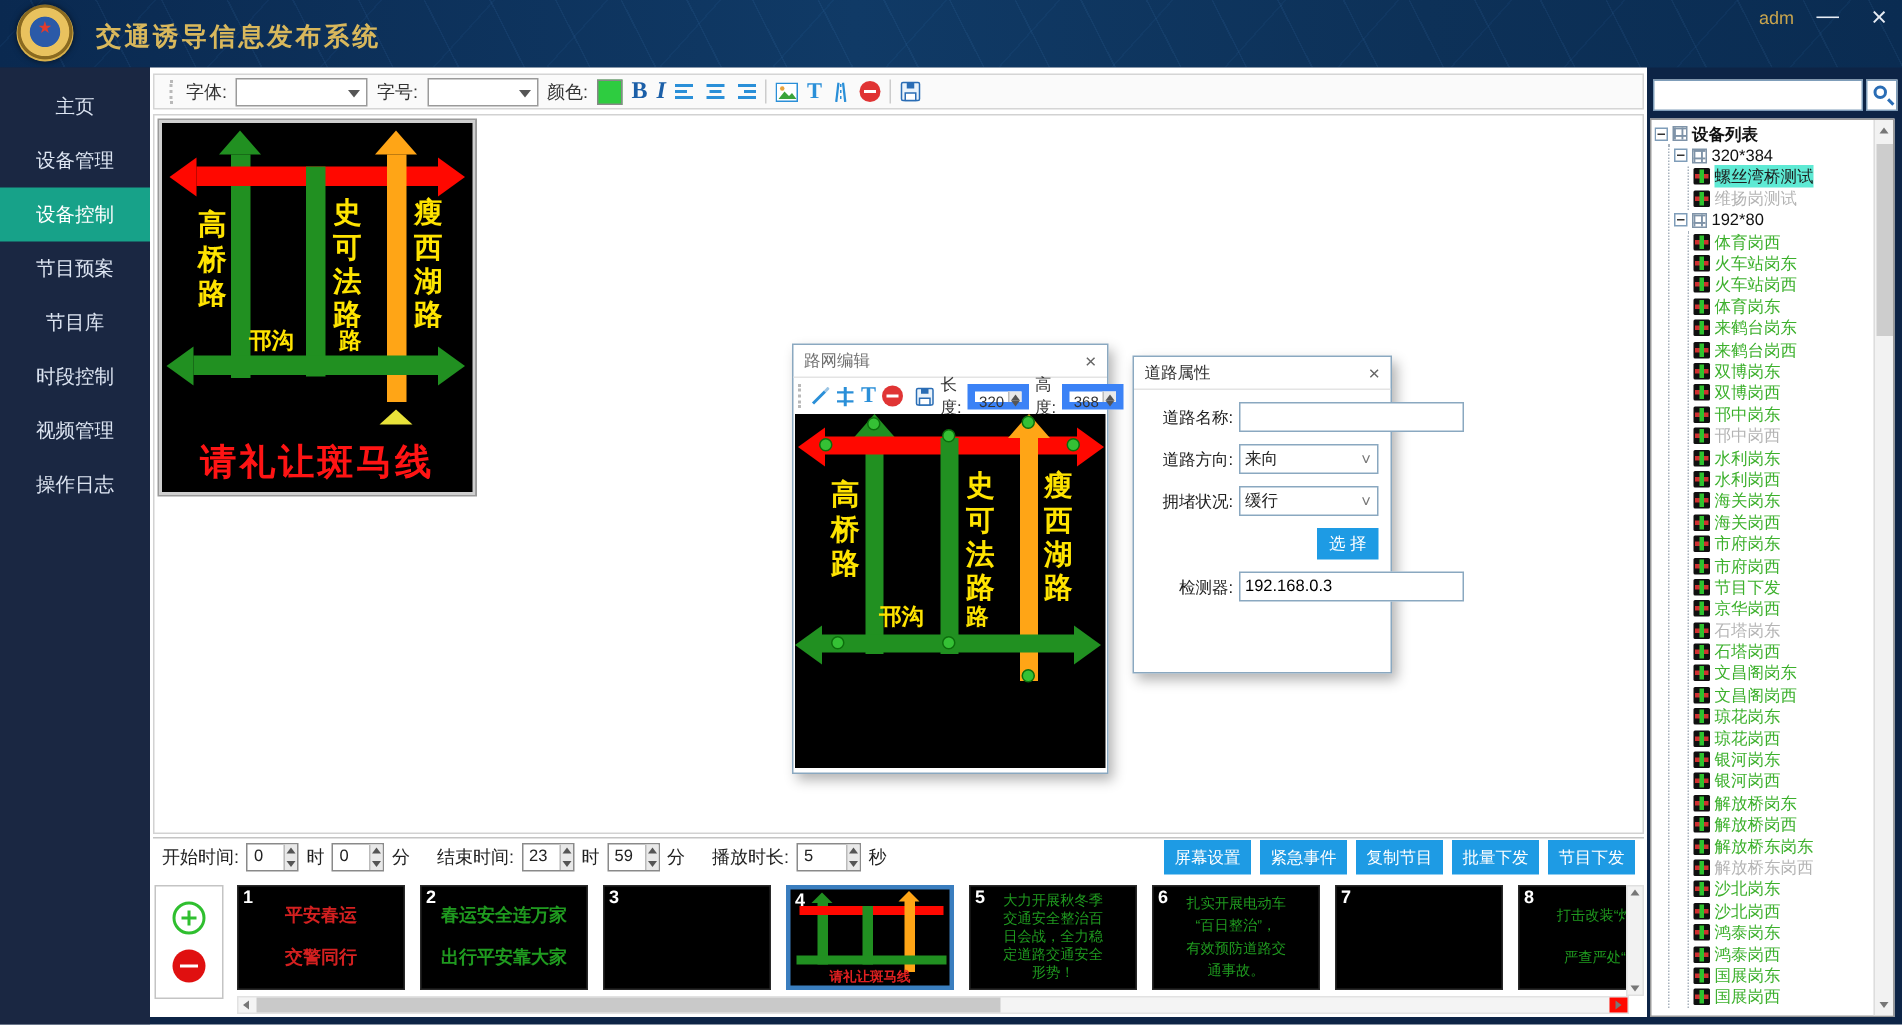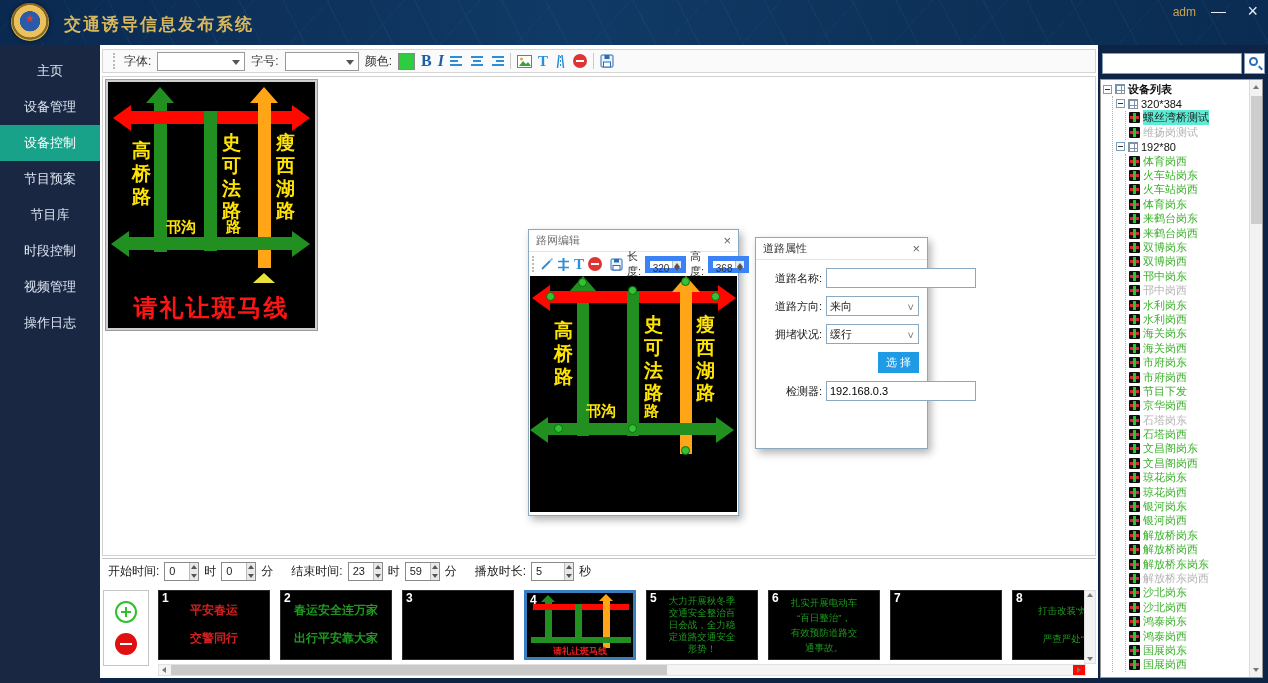--- a/index.html
+++ b/index.html
@@ -436,20 +436,32 @@
     <span style="width:8px"></span>
     <span>播放时长:</span>
     <span class="stepper wide">
       <span class="val">5</span>
       <span class="sp-col">
           <span class="sp-up"></span>
           <span class="sp-dn"></span>
         </span>
     </span>
     <span>秒</span>
+    <span class="sched-btns">
+
+        <button class="blue-btn">屏幕设置</button>
+
+        <button class="blue-btn">紧急事件</button>
+
+        <button class="blue-btn">复制节目</button>
+
+        <button class="blue-btn">批量下发</button>
+
+        <button class="blue-btn">节目下发</button>
+      </span>
   </div>
 
   <div class="playlist">
     <div class="addrem">
       <span class="plus-btn"></span>
       <span class="minus-btn"></span>
     </div>
     <div class="thumbs">
 
         <div class="thumb red-text two-line">

